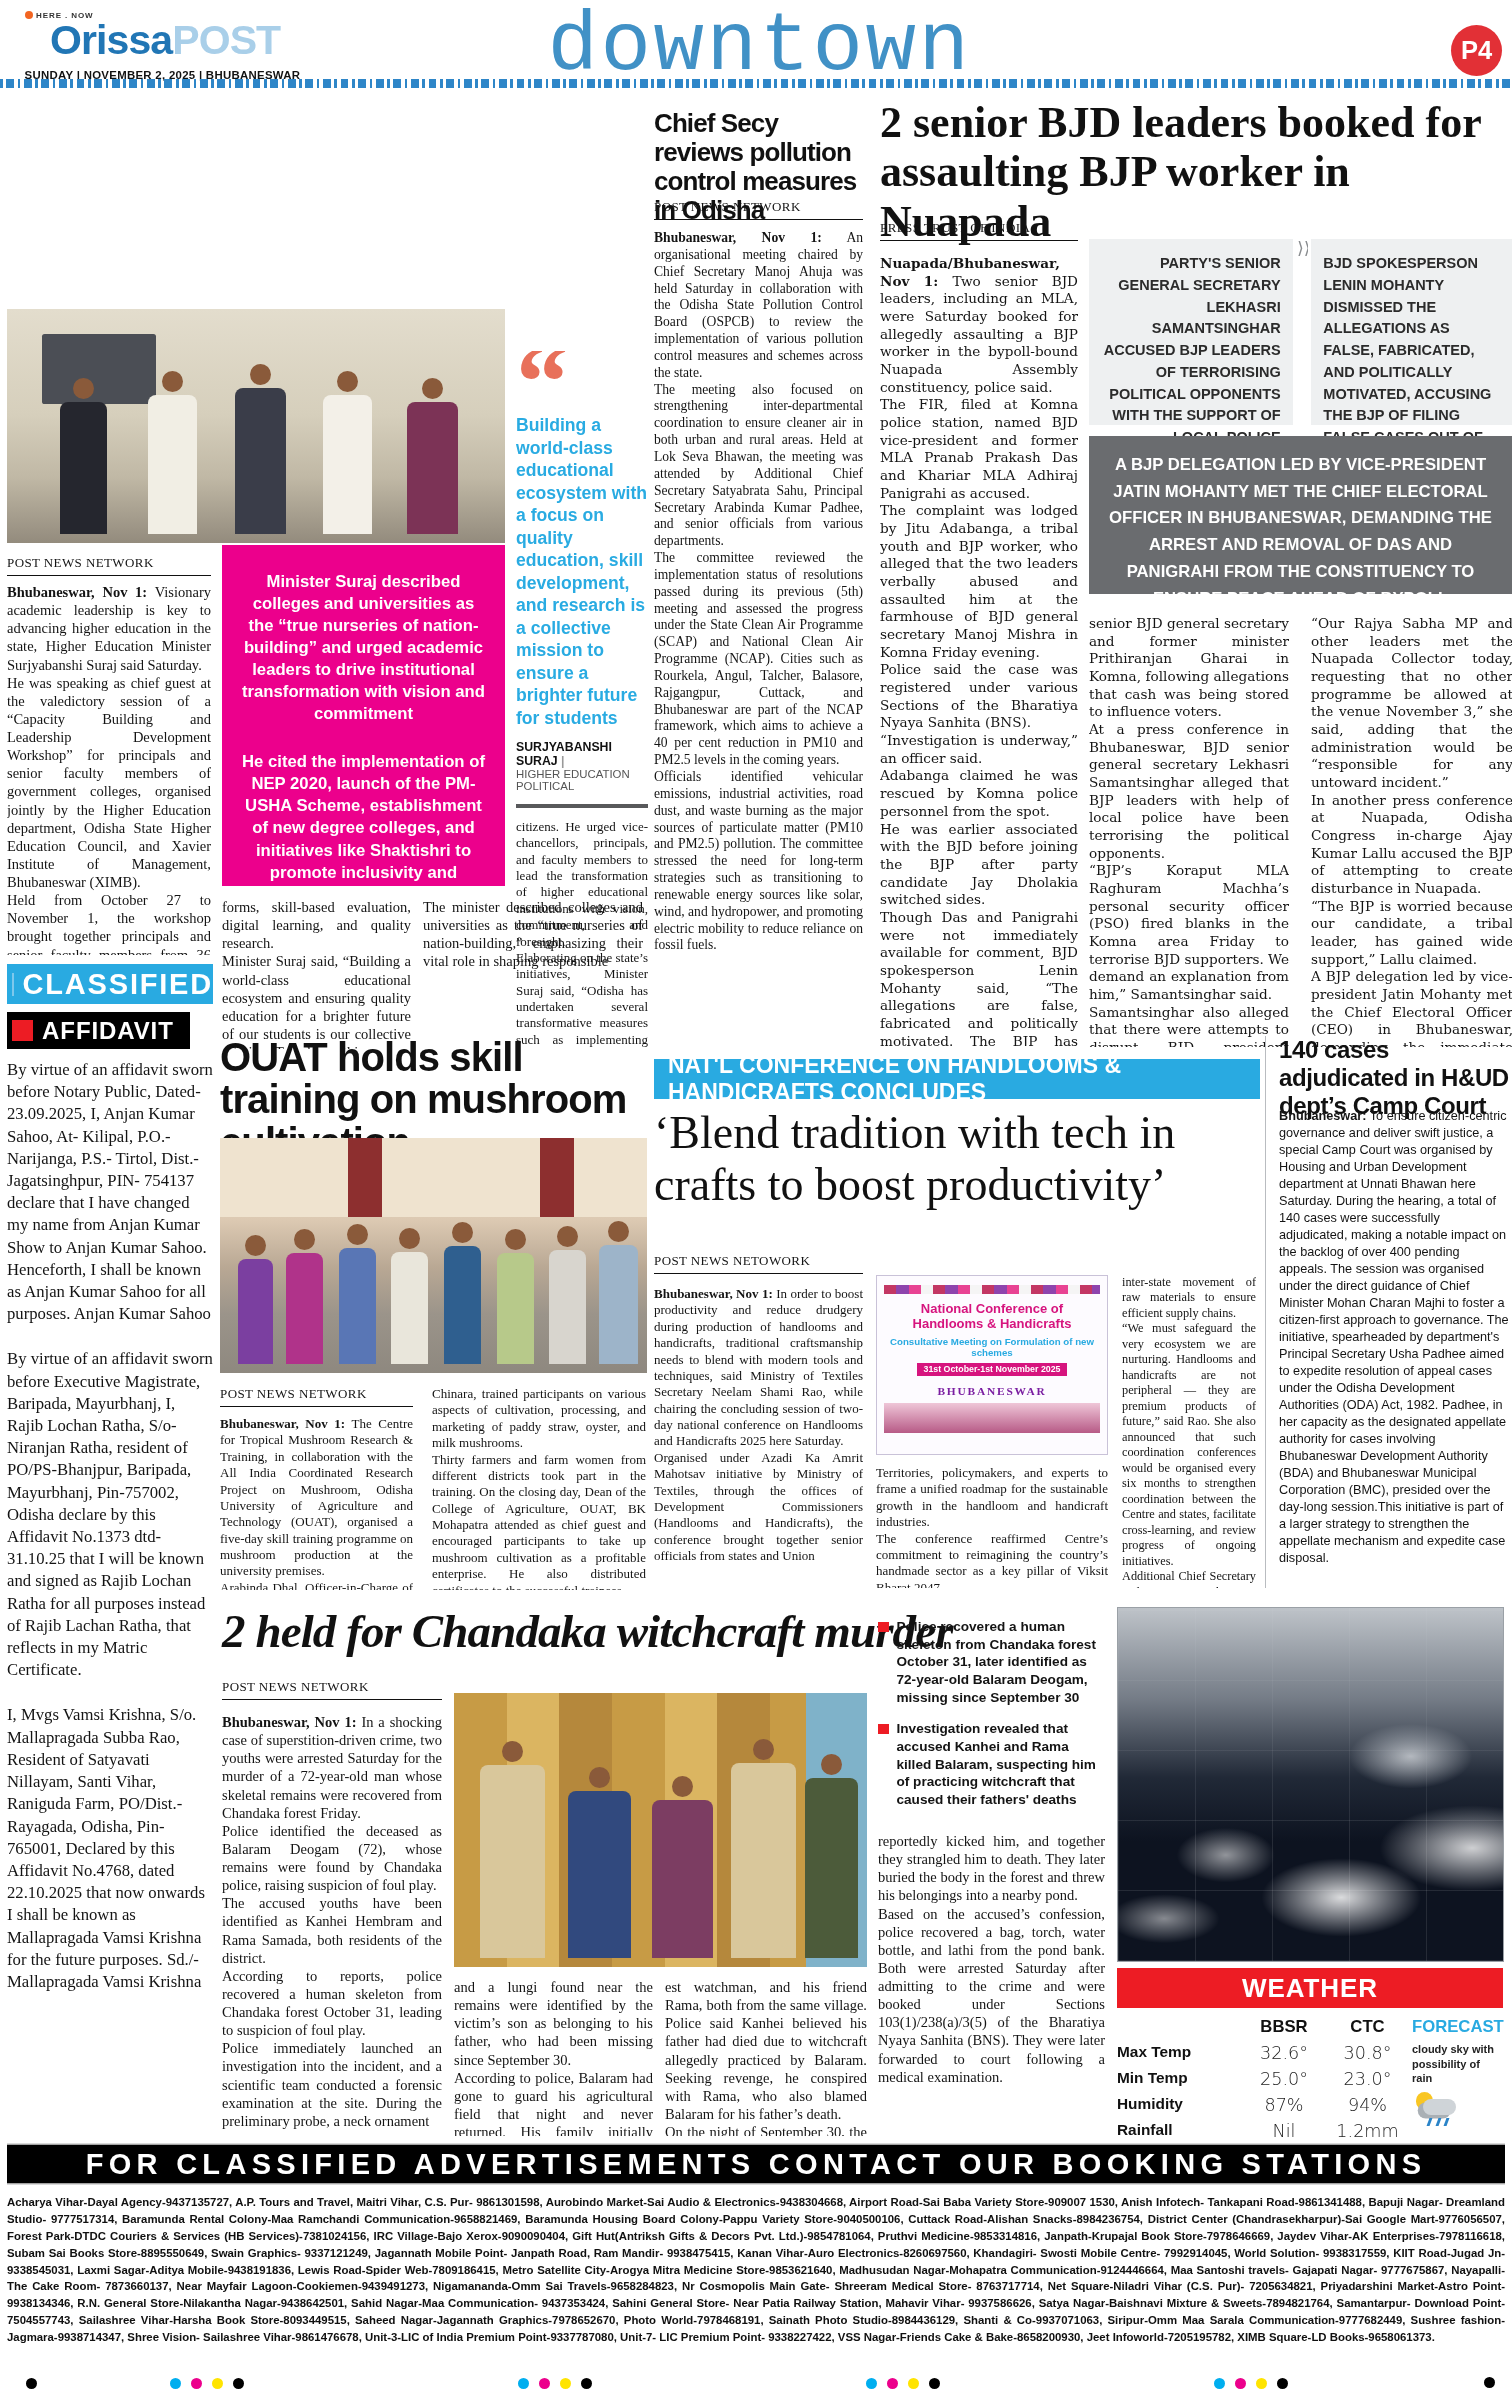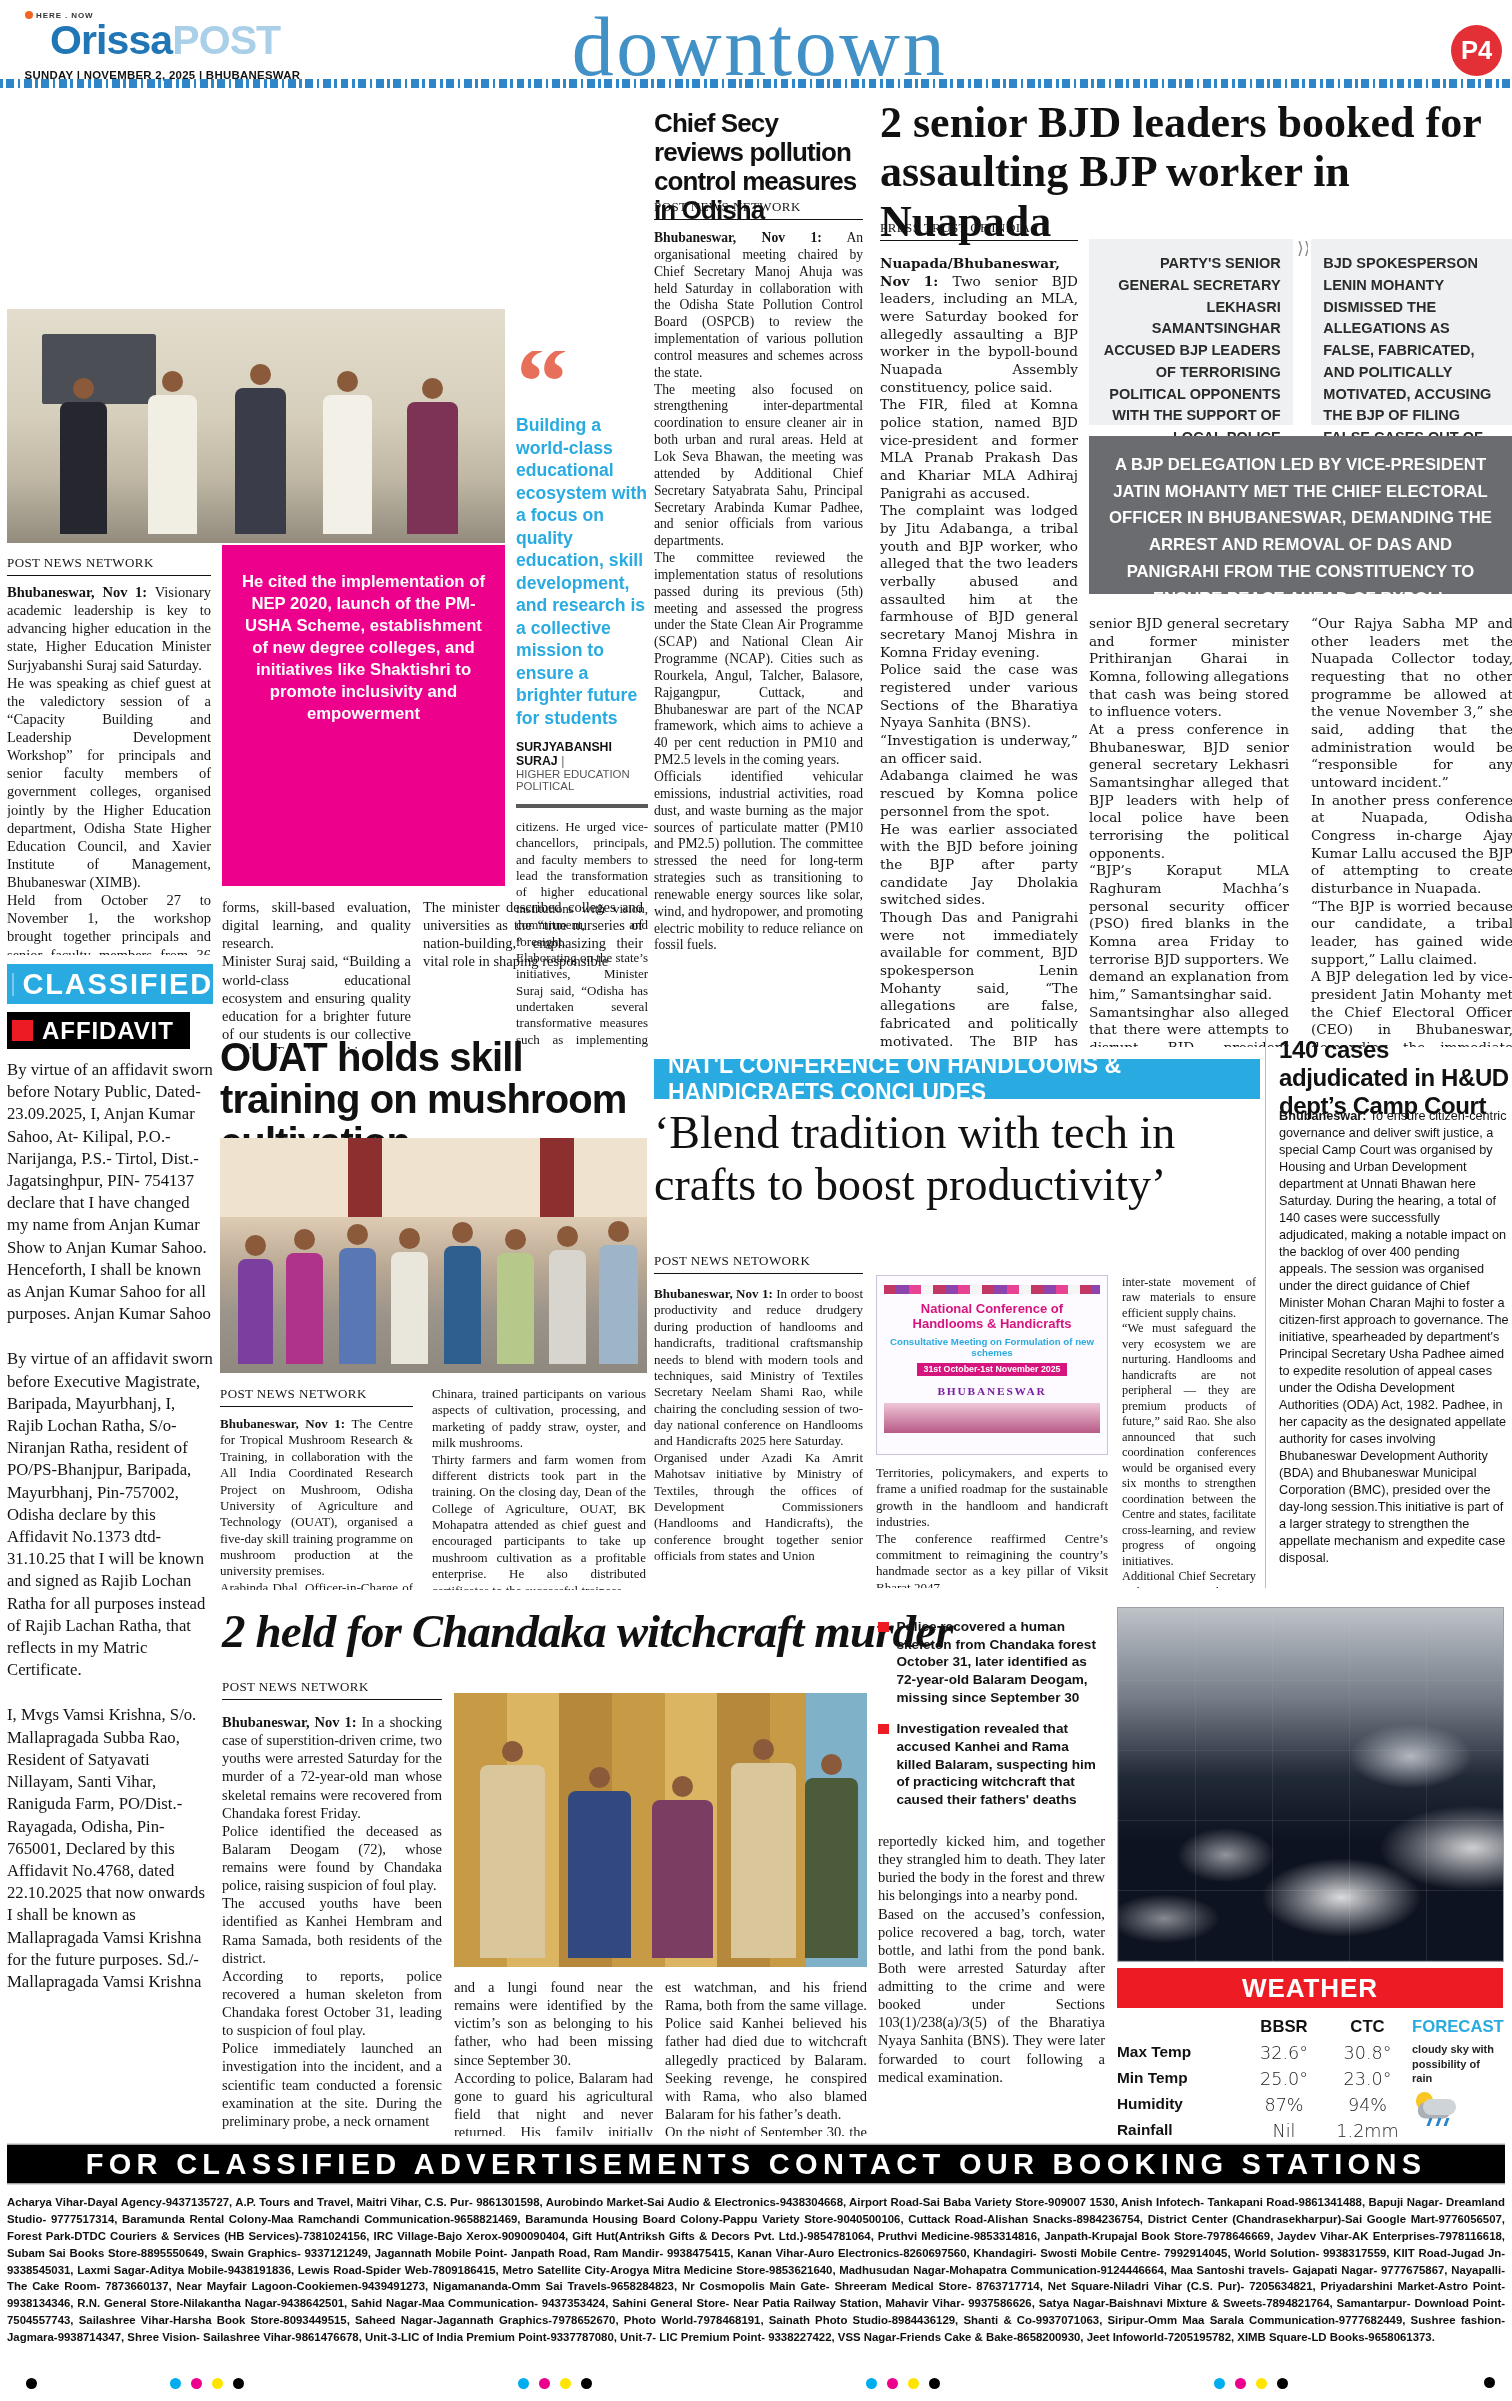--- a/index.html
+++ b/index.html
@@ -6,21 +6,21 @@
   .page{position:relative;width:1513px;height:2401px;background:#fff;overflow:hidden;
         font-family:"Liberation Serif",serif;color:#141414;}
   .abs{position:absolute;}
   
   .tagline{font-family:"Liberation Sans",sans-serif;font-size:8px;font-weight:bold;letter-spacing:0.9px;color:#333;}
   .tagdot{display:inline-block;width:8px;height:8px;border-radius:50%;background:#f26522;vertical-align:middle;margin-right:3.5px;}
   .brand{font-family:"Liberation Sans",sans-serif;font-weight:bold;font-size:41px;line-height:1;letter-spacing:-0.9px;text-align:center;}
   .brand .a{color:#2176b5;}
   .brand .b{color:#a9cfe9;}
   .mastdate{font-family:"Liberation Sans",sans-serif;font-size:11.4px;font-weight:bold;letter-spacing:0.3px;color:#111;margin-top:8px;}
-  .downtown{font-family:Liberation Serif, serif;font-weight:200;font-size:84px;color:#4191c6;letter-spacing:2.6px;line-height:1;}
+  .downtown{font-family:Liberation Mono, monospace;font-weight:200;font-size:84px;color:#4191c6;letter-spacing:2.6px;line-height:1;}
   .pbadge{width:51px;height:51px;border-radius:50%;background:#e23036;color:#fff;display:flex;align-items:center;justify-content:center;
           font-family:"Liberation Sans",sans-serif;font-weight:bold;font-size:25.5px;}
   .dashrule{height:8.8px;background:repeating-linear-gradient(90deg,#2e86c8 0 2.6px,transparent 2.6px 6.1px,#2e86c8 6.1px 14px,transparent 14px 17.6px);}
   
   .hl-sans{font-family:"Liberation Sans",sans-serif;font-weight:bold;color:#111;}
   .hl-serif{font-family:"Liberation Serif",serif;font-weight:bold;color:#111;}
   .byline{font-size:13px;letter-spacing:0.4px;border-bottom:1.8px solid #111;padding-bottom:4.4px;font-family:"Liberation Serif",serif;}
   .bodyS{font-size:14.5px;line-height:1.25;text-align:justify;white-space:pre-line;overflow:hidden;}
   .bodySlab{font-family:"DejaVu Serif",serif;font-size:13.6px;line-height:1.3;text-align:justify;white-space:pre-line;overflow:hidden;}
   .bodySans{font-family:"Liberation Sans",sans-serif;font-size:12.7px;line-height:1.34;text-align:left;white-space:pre-line;overflow:hidden;}
@@ -132,20 +132,21 @@
 He further added that such leadership workshops are instrumental in empowering college heads to enhance institutional management and academic excellence.
 Higher Education department Additional Secretary Dharanidhar Nanda, Additional Secretary Pratibha Sahu, Xavier Institute of Management Registrar S Anthony, and Associate Dean SS Ganesh graced the occasion.</div>
   </div>
 
   <div class="abs byline" style="left:7px;top:555px;width:204px;">POST NEWS NETWORK</div>
   <p class="abs bodyS" style="left:7px;top:583px;width:204px;height:372px;margin:0;"><b class="dl">Bhubaneswar, Nov 1:</b> <span>Visionary academic leadership is key to advancing higher education in the state, Higher Education Minister Surjyabanshi Suraj said Saturday.
 He was speaking as chief guest at the valedictory session of a “Capacity Building and Leadership Development Workshop” for principals and senior faculty members of government colleges, organised jointly by the Higher Education department, Odisha State Higher Education Council, and Xavier Institute of Management, Bhubaneswar (XIMB).
 Held from October 27 to November 1, the workshop brought together principals and senior faculty members from 36 government colleges across Odisha. It covered a wide range of themes, including the National Education Policy (NEP) 2020, institutional governance, financial management, academic innovation, pedagogical re-</span></p>
 
   <div class="abs pinkbox" style="left:222px;top:545px;width:283px;height:341px;box-sizing:border-box;">
+    <div>Minister Suraj described colleges and universities as the “true nurseries of nation-building” and urged academic leaders to drive institutional transformation with vision and commitment</div>
     <div>He cited the implementation of NEP 2020, launch of the PM-USHA Scheme, establishment of new degree colleges, and initiatives like Shaktishri to promote inclusivity and empowerment</div>
   </div>
 
   <div class="abs bodyS" style="left:222px;top:898px;width:189px;height:151px;">forms, skill-based evaluation, digital learning, and quality research.
 Minister Suraj said, “Building a world-class educational ecosystem and ensuring quality education for a brighter future of our students is our collective mission. To achieve this, we are focusing on quality education, skill development, qualitative research, and the overall strengthening of the academic ecosystem.”</div>
   <div class="abs bodyS" style="left:423px;top:898px;width:220px;height:151px;">The minister described colleges and universities as the “true nurseries of nation-building,” emphasizing their vital role in shaping responsible</div>
 
   <div class="abs hl-sans" style="left:654px;top:93px;width:211px;font-size:26px;line-height:1.12;letter-spacing:-0.9px;margin-top:16px;">Chief Secy reviews pollution control measures in Odisha</div>
   <div class="abs byline" style="left:654px;top:199px;width:209px;">POST NEWS NETWORK</div>
   <p class="abs bodyS" style="left:654px;top:230px;width:209px;height:817px;margin:0;font-size:13.6px;line-height:1.24;"><b class="dl">Bhubaneswar, Nov 1:</b> <span>An organisational meeting chaired by Chief Secretary Manoj Ahuja was held Saturday in collaboration with the Odisha State Pollution Control Board (OSPCB) to review the implementation of various pollution control measures and schemes across the state.

